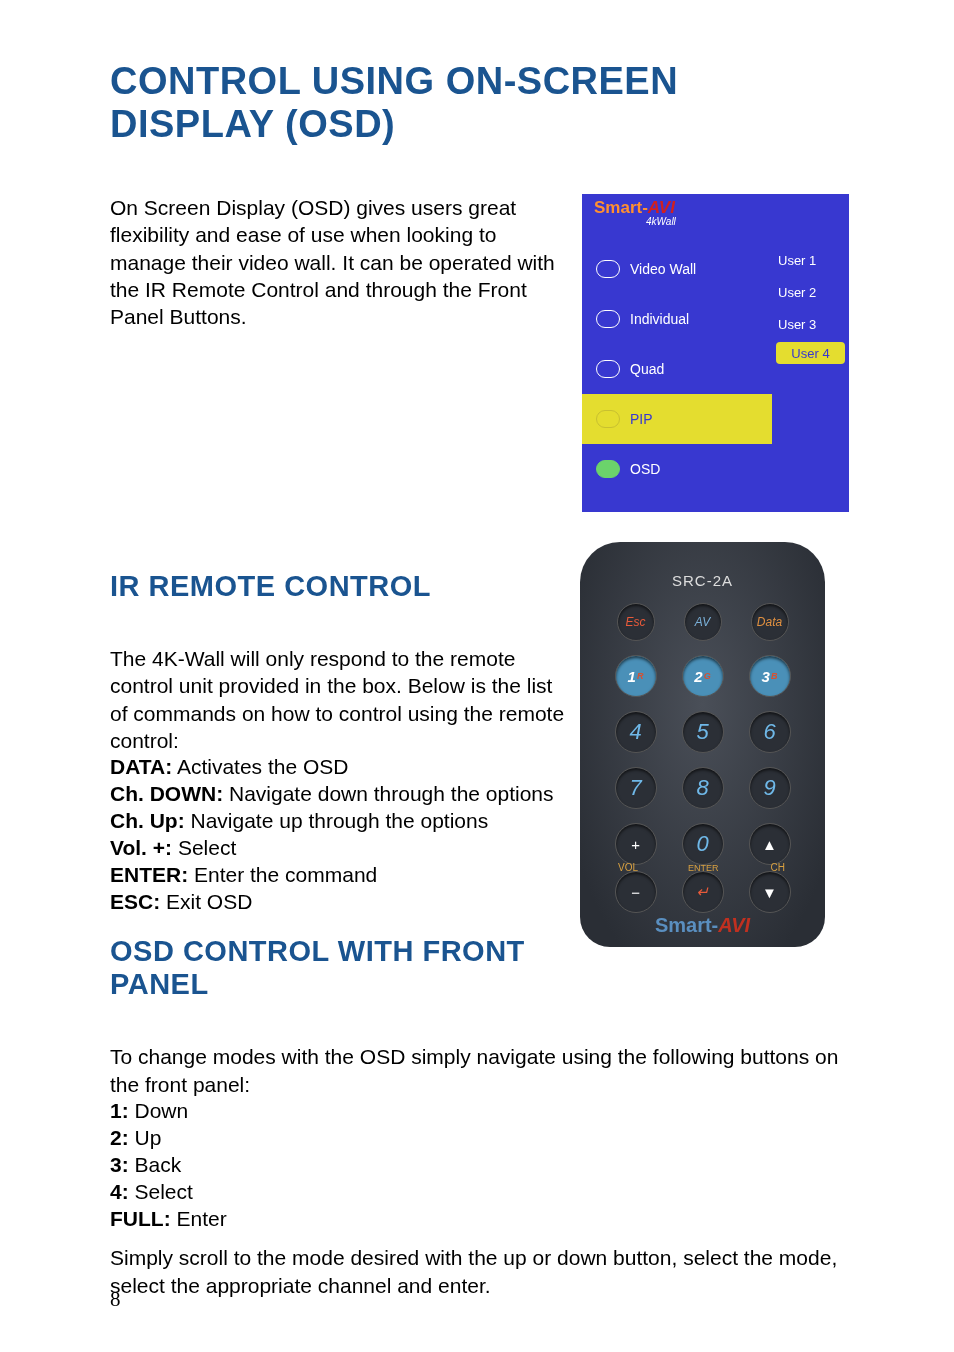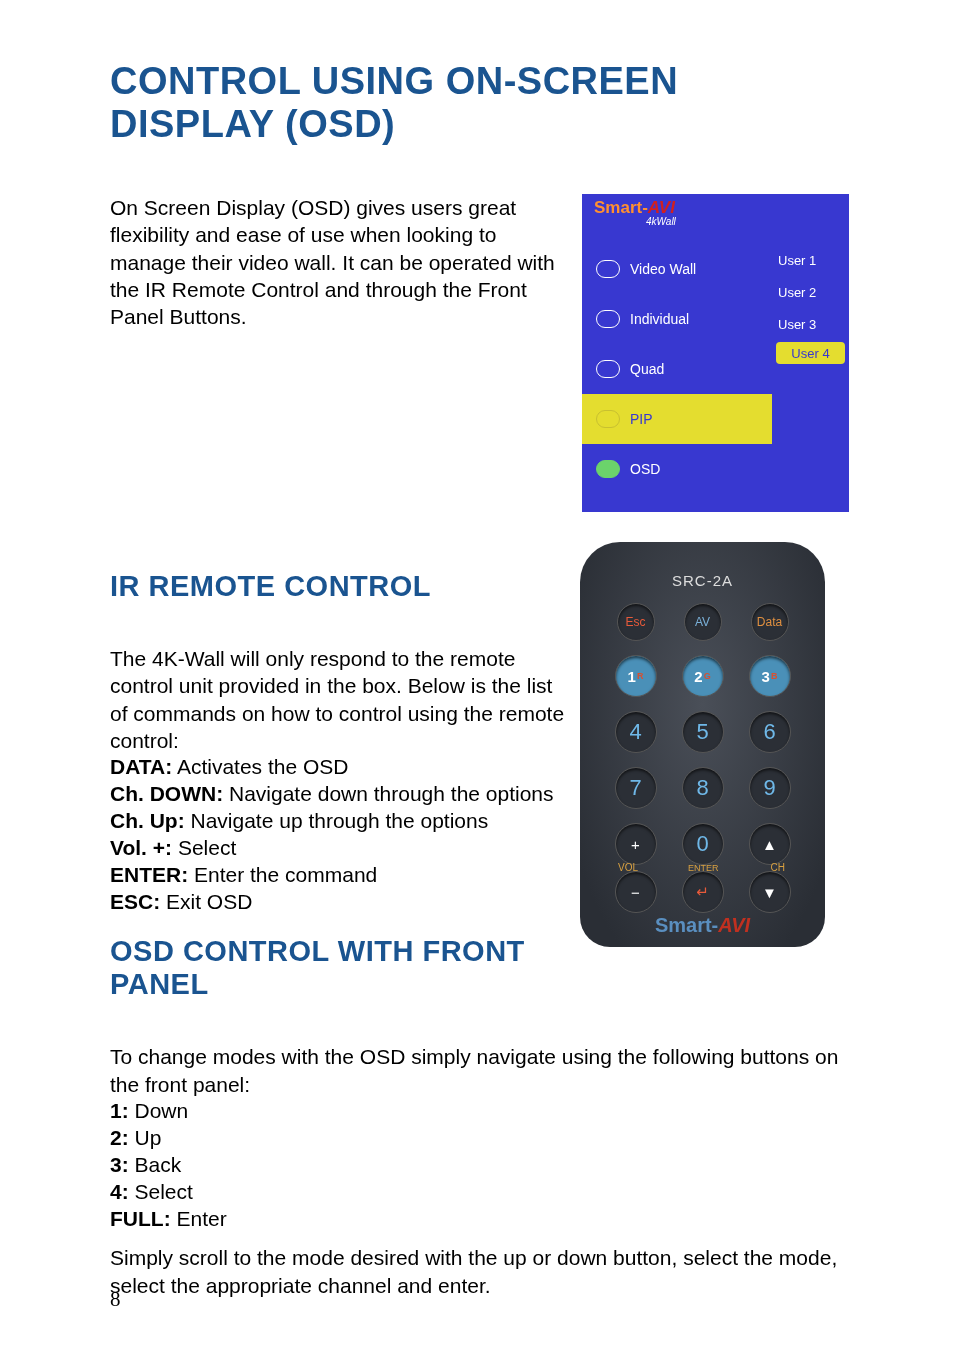--- a/index.html
+++ b/index.html
@@ -98,20 +98,21 @@
     padding-top: 30px;
   }
   .remote .model { text-align:center; font-size:15px; color:#ddd; letter-spacing:1px; }
   .btn-row { display:flex; justify-content:space-around; margin-top:14px; padding: 0 22px;}
   .rbtn {
     width:42px; height:42px; border-radius:50%;
     background:#2b2f36; border:1px solid #555;
     display:flex; align-items:center; justify-content:center;
     font-size:15px; color:#fff;
     box-shadow: inset 0 2px 3px rgba(0,0,0,.6);
+    font-style: italic;
   }
   .rbtn.small { width:38px; height:38px; font-size:12px; }
   .rbtn.red { color:#e85a3a; }
   .rbtn.blue { color:#7ab0d8; }
   .rbtn.orange { color:#e09040; }
   .rbtn.cyan { background:#4a90b8; color:#fff; font-weight:bold;}
   .rbtn.num { font-size:22px; color:#6fb8e8; }
   .rbtn .sub { font-size:9px; margin-left:1px; color:#d85030; vertical-align:sub;}
   .remote .brand { position:absolute; bottom:10px; left:0; right:0; text-align:center; font-size:20px; font-weight:bold; color:#5a8fc0;}
   .remote .brand .avi { color:#c03020; font-style:italic;}

